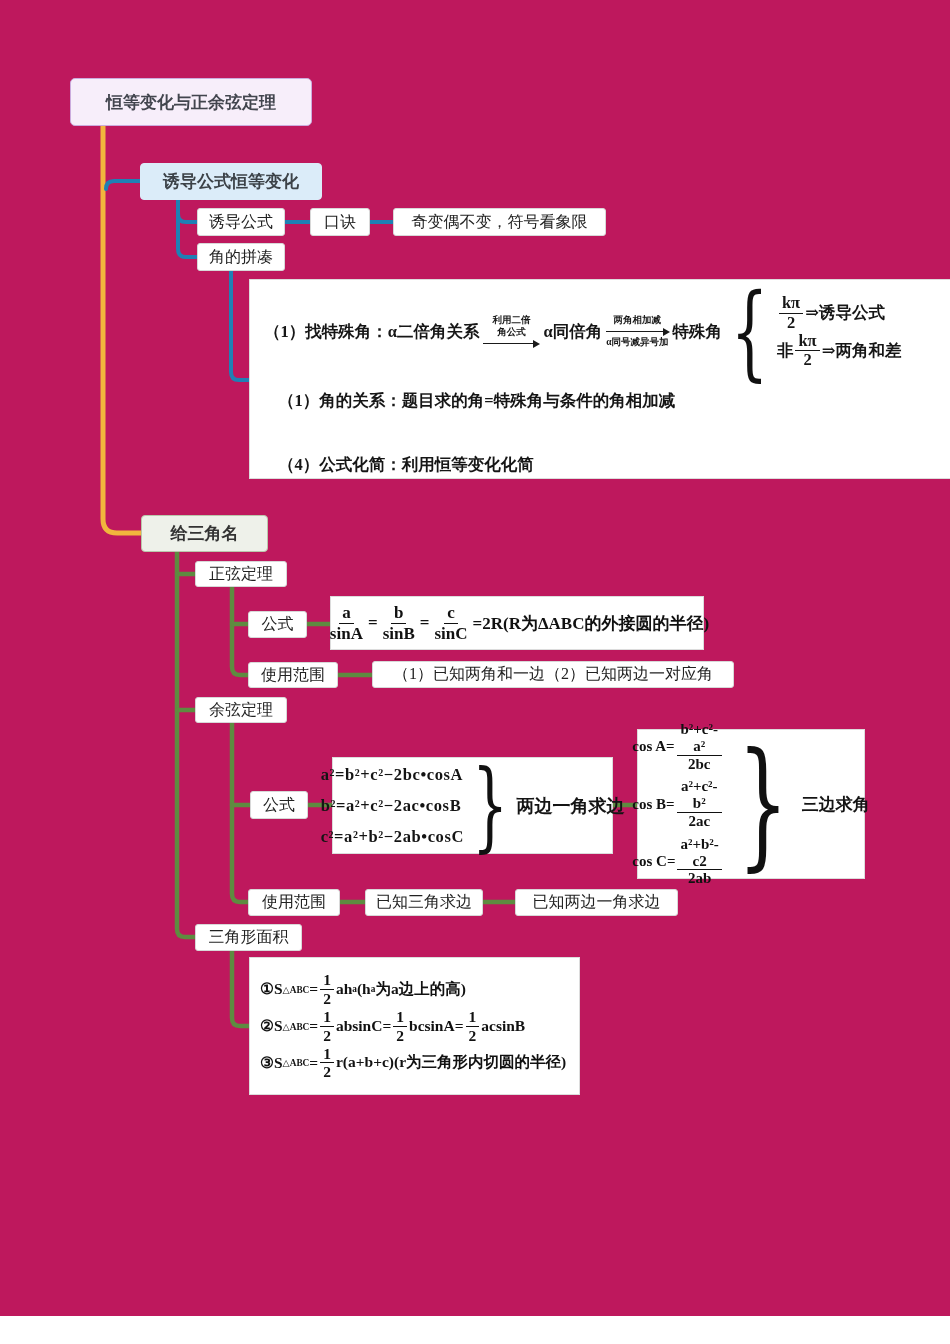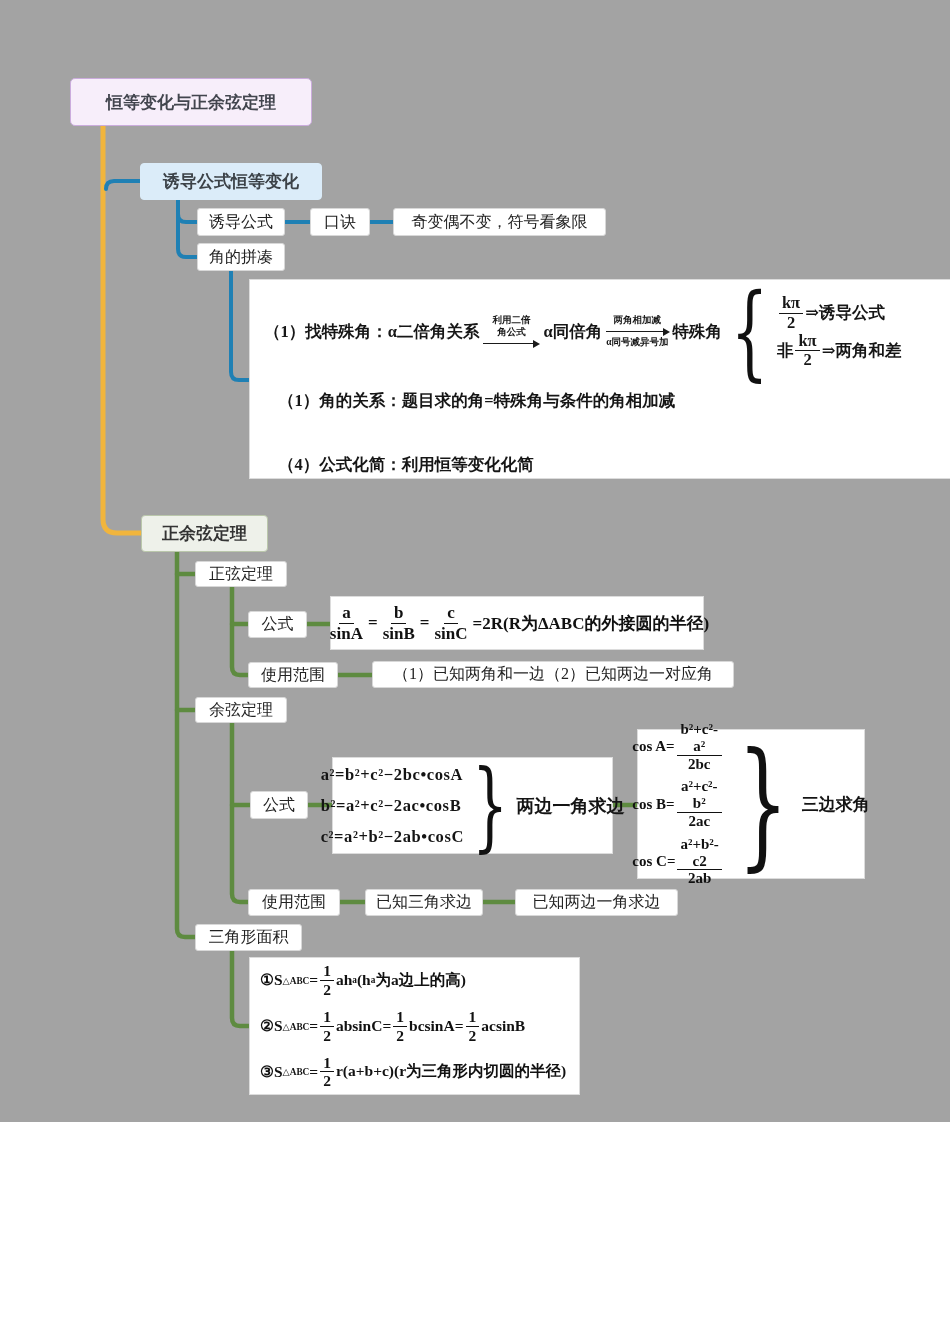--- a/index.html
+++ b/index.html
@@ -1,16 +1,16 @@
 <!DOCTYPE html>
 <html><head>
 <meta charset="utf-8">
 <style>
   html,body{margin:0;padding:0;background:#fff;}
-  #page{position:relative;width:950px;height:1122px;background:#a3a3a3;overflow:hidden;
+  #page{position:relative;width:950px;height:1316px;background:#be185d;overflow:hidden;
         font-family:"Liberation Sans",sans-serif;}
   svg.wires{position:absolute;left:0;top:0;pointer-events:none;}
 
   .node{position:absolute;display:flex;align-items:center;justify-content:center;
         background:#fff;border:1px solid #d8d8d8;border-radius:3px;
         font-family:"Liberation Serif","DejaVu Serif",serif;font-size:16px;color:#222;
         white-space:nowrap;box-sizing:border-box;}
   .root{background:#f7eefa;border:1px solid #cbacdd;border-radius:5px;
         font-family:"Liberation Sans",sans-serif;font-weight:700;font-size:17px;color:#42454e;}
   .b1{background:#dbecf9;border:1px solid #dbecf9;border-radius:4px;
@@ -126,21 +126,21 @@
               <span class="fd">2</span>
             </span>
             <span class="tk">⇒两角和差</span>
           </span>
         </span>
       </div>
     <div class="bb-item" style="top:110px">（1）角的关系：题目求的角=特殊角与条件的角相加减</div>
     <div class="bb-item" style="top:174px">（4）公式化简：利用恒等变化化简</div>
   </div>
 
-  <div class="node b2" style="left:141px;top:515px;width:127px;height:37px">正余弦定理</div>
+  <div class="node b2" style="left:141px;top:515px;width:127px;height:37px">给三角名</div>
 
   <div class="node" style="left:195px;top:561px;width:92px;height:26px">正弦定理</div>
   <div class="node" style="left:248px;top:611px;width:59px;height:27px">公式</div>
   <div class="content formula rowflex" style="left:330px;top:596px;width:374px;height:54px;justify-content:center;font-size:17px">
       <span class="frac">
         <span class="fn">a</span>
         <span class="fd">sinA</span>
       </span>
       <span class="tk">=</span>
       <span class="frac">
@@ -197,21 +197,21 @@
     <span class="brace" style="font-size:138px">}</span>
     <span class="cnlabel" style="font-size:17px">三边求角</span>
   </div>
 
   <div class="node" style="left:248px;top:889px;width:92px;height:27px">使用范围</div>
   <div class="node" style="left:365px;top:889px;width:118px;height:27px">已知三角求边</div>
   <div class="node" style="left:515px;top:889px;width:163px;height:27px">已知两边一角求边</div>
 
   <div class="node" style="left:195px;top:924px;width:107px;height:27px">三角形面积</div>
 
-  <div class="content colflex formula" style="left:249px;top:957px;width:331px;height:138px;gap:10px;padding:6px 10px;font-size:15.5px">
+  <div class="content colflex formula" style="left:249px;top:957px;width:331px;height:138px;gap:1px;padding:6px 10px;font-size:15.5px">
     <div class="trow">
         <span class="tk">①S</span>
         <span class="sub">△ABC</span>
         <span class="tk">=</span>
         <span class="frac">
           <span class="fn">1</span>
           <span class="fd">2</span>
         </span>
         <span class="tk">ah</span>
         <span class="sub">a</span>

